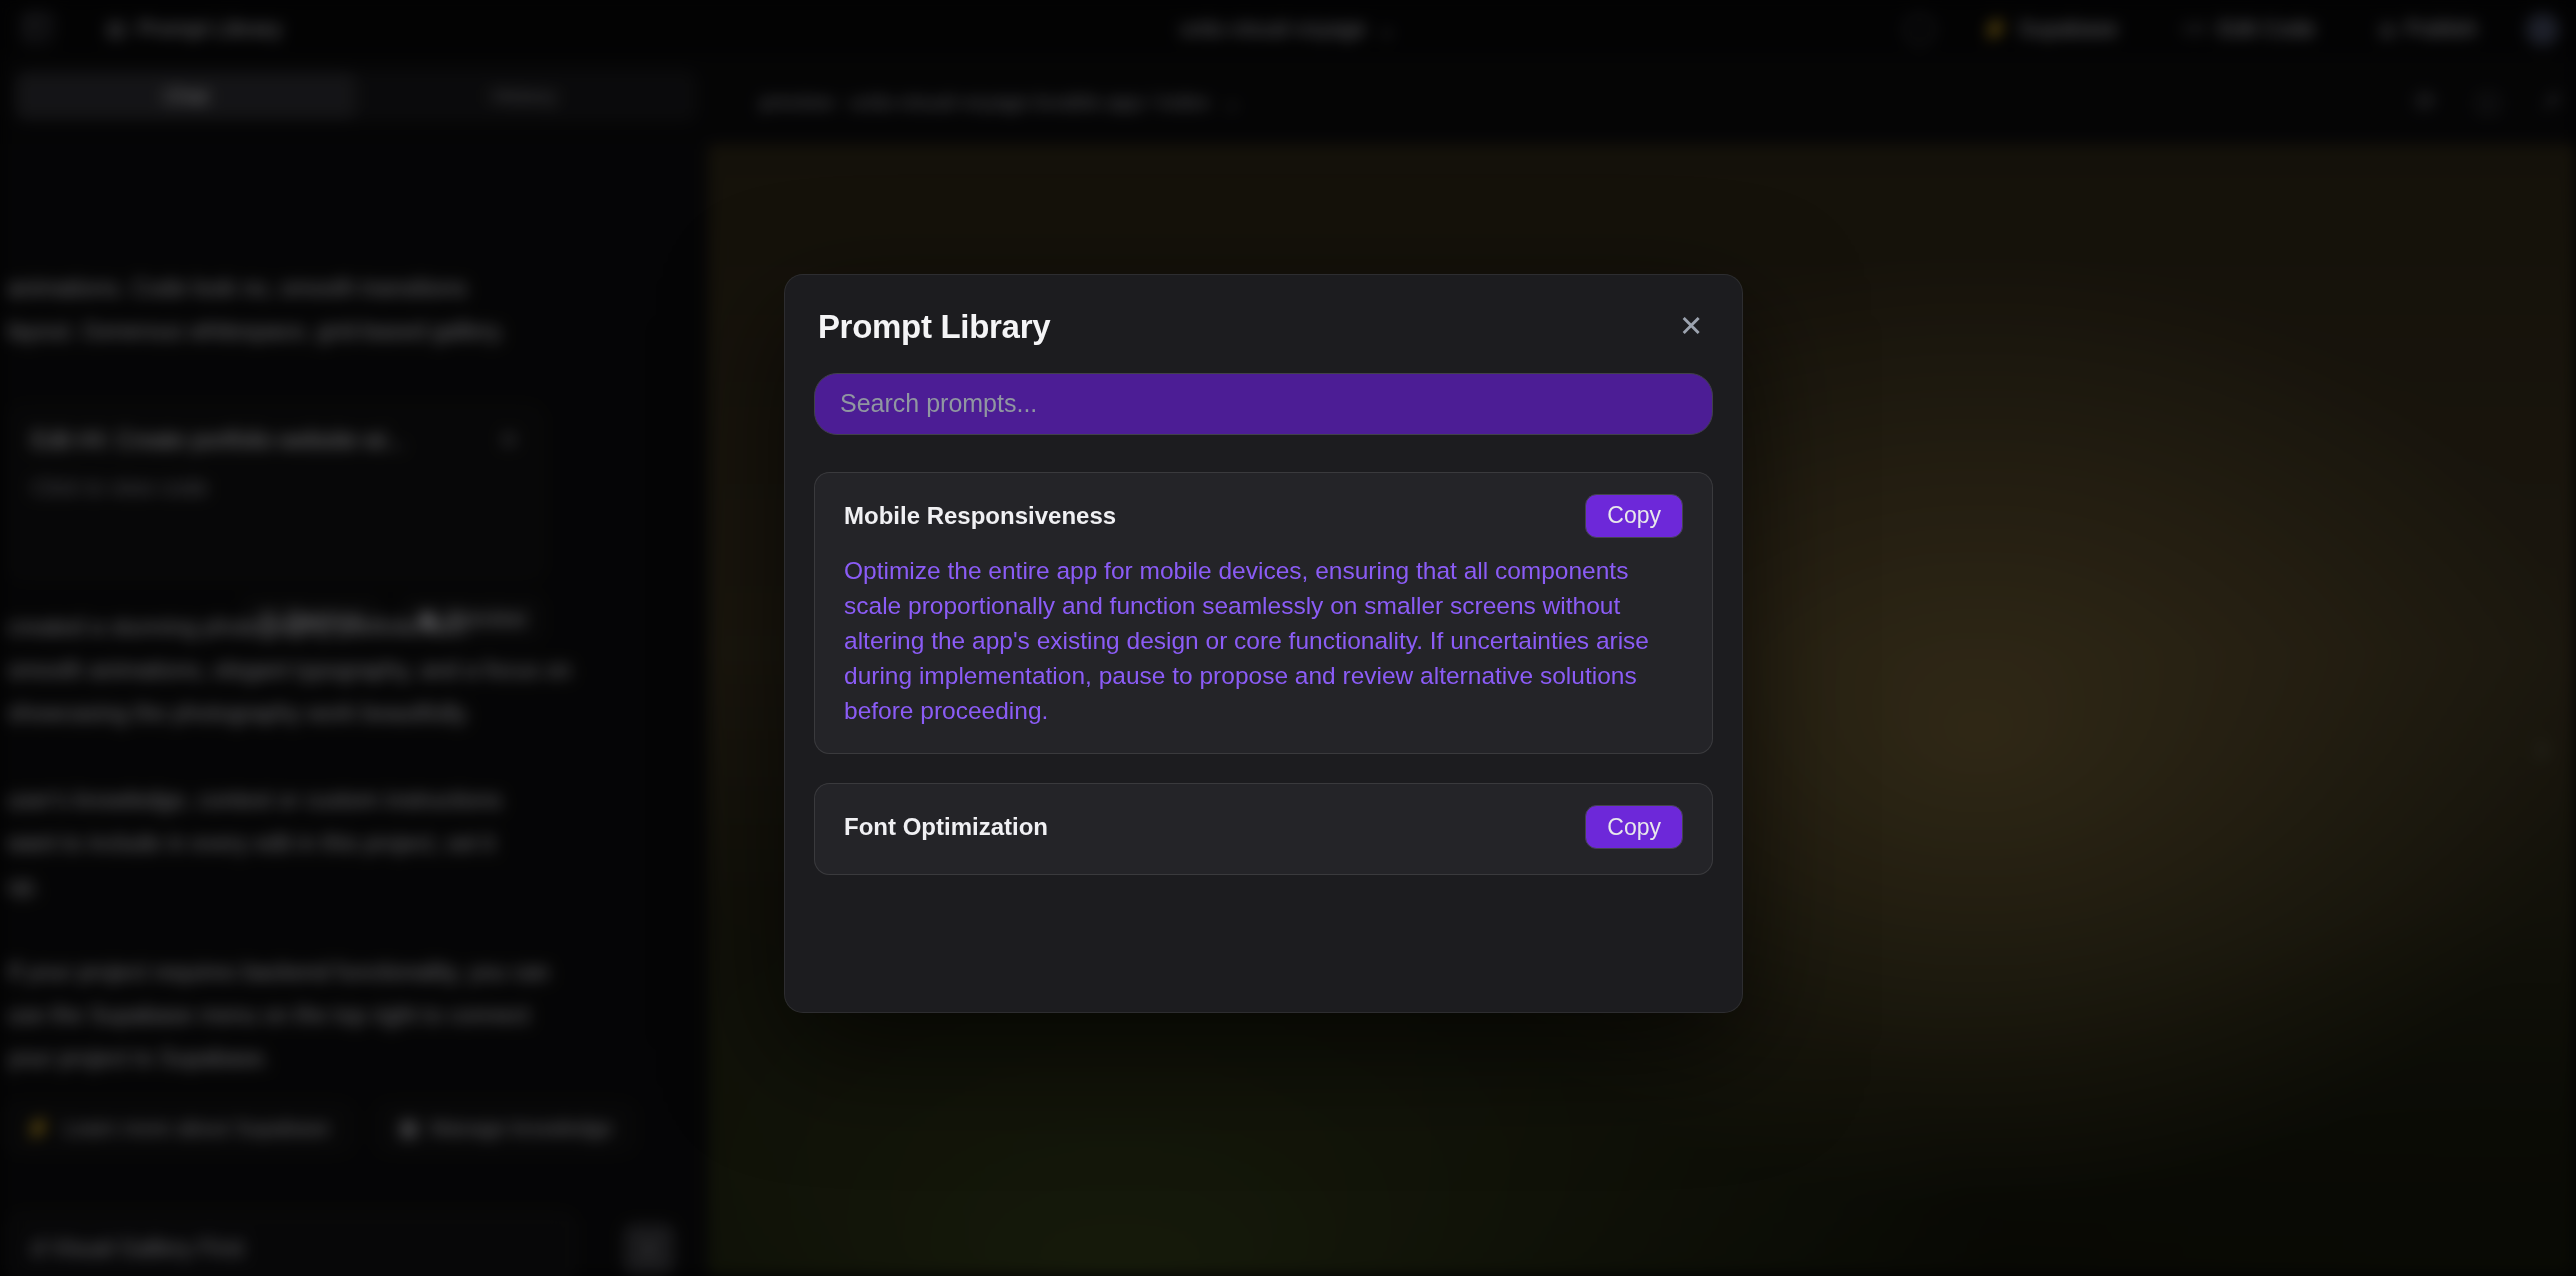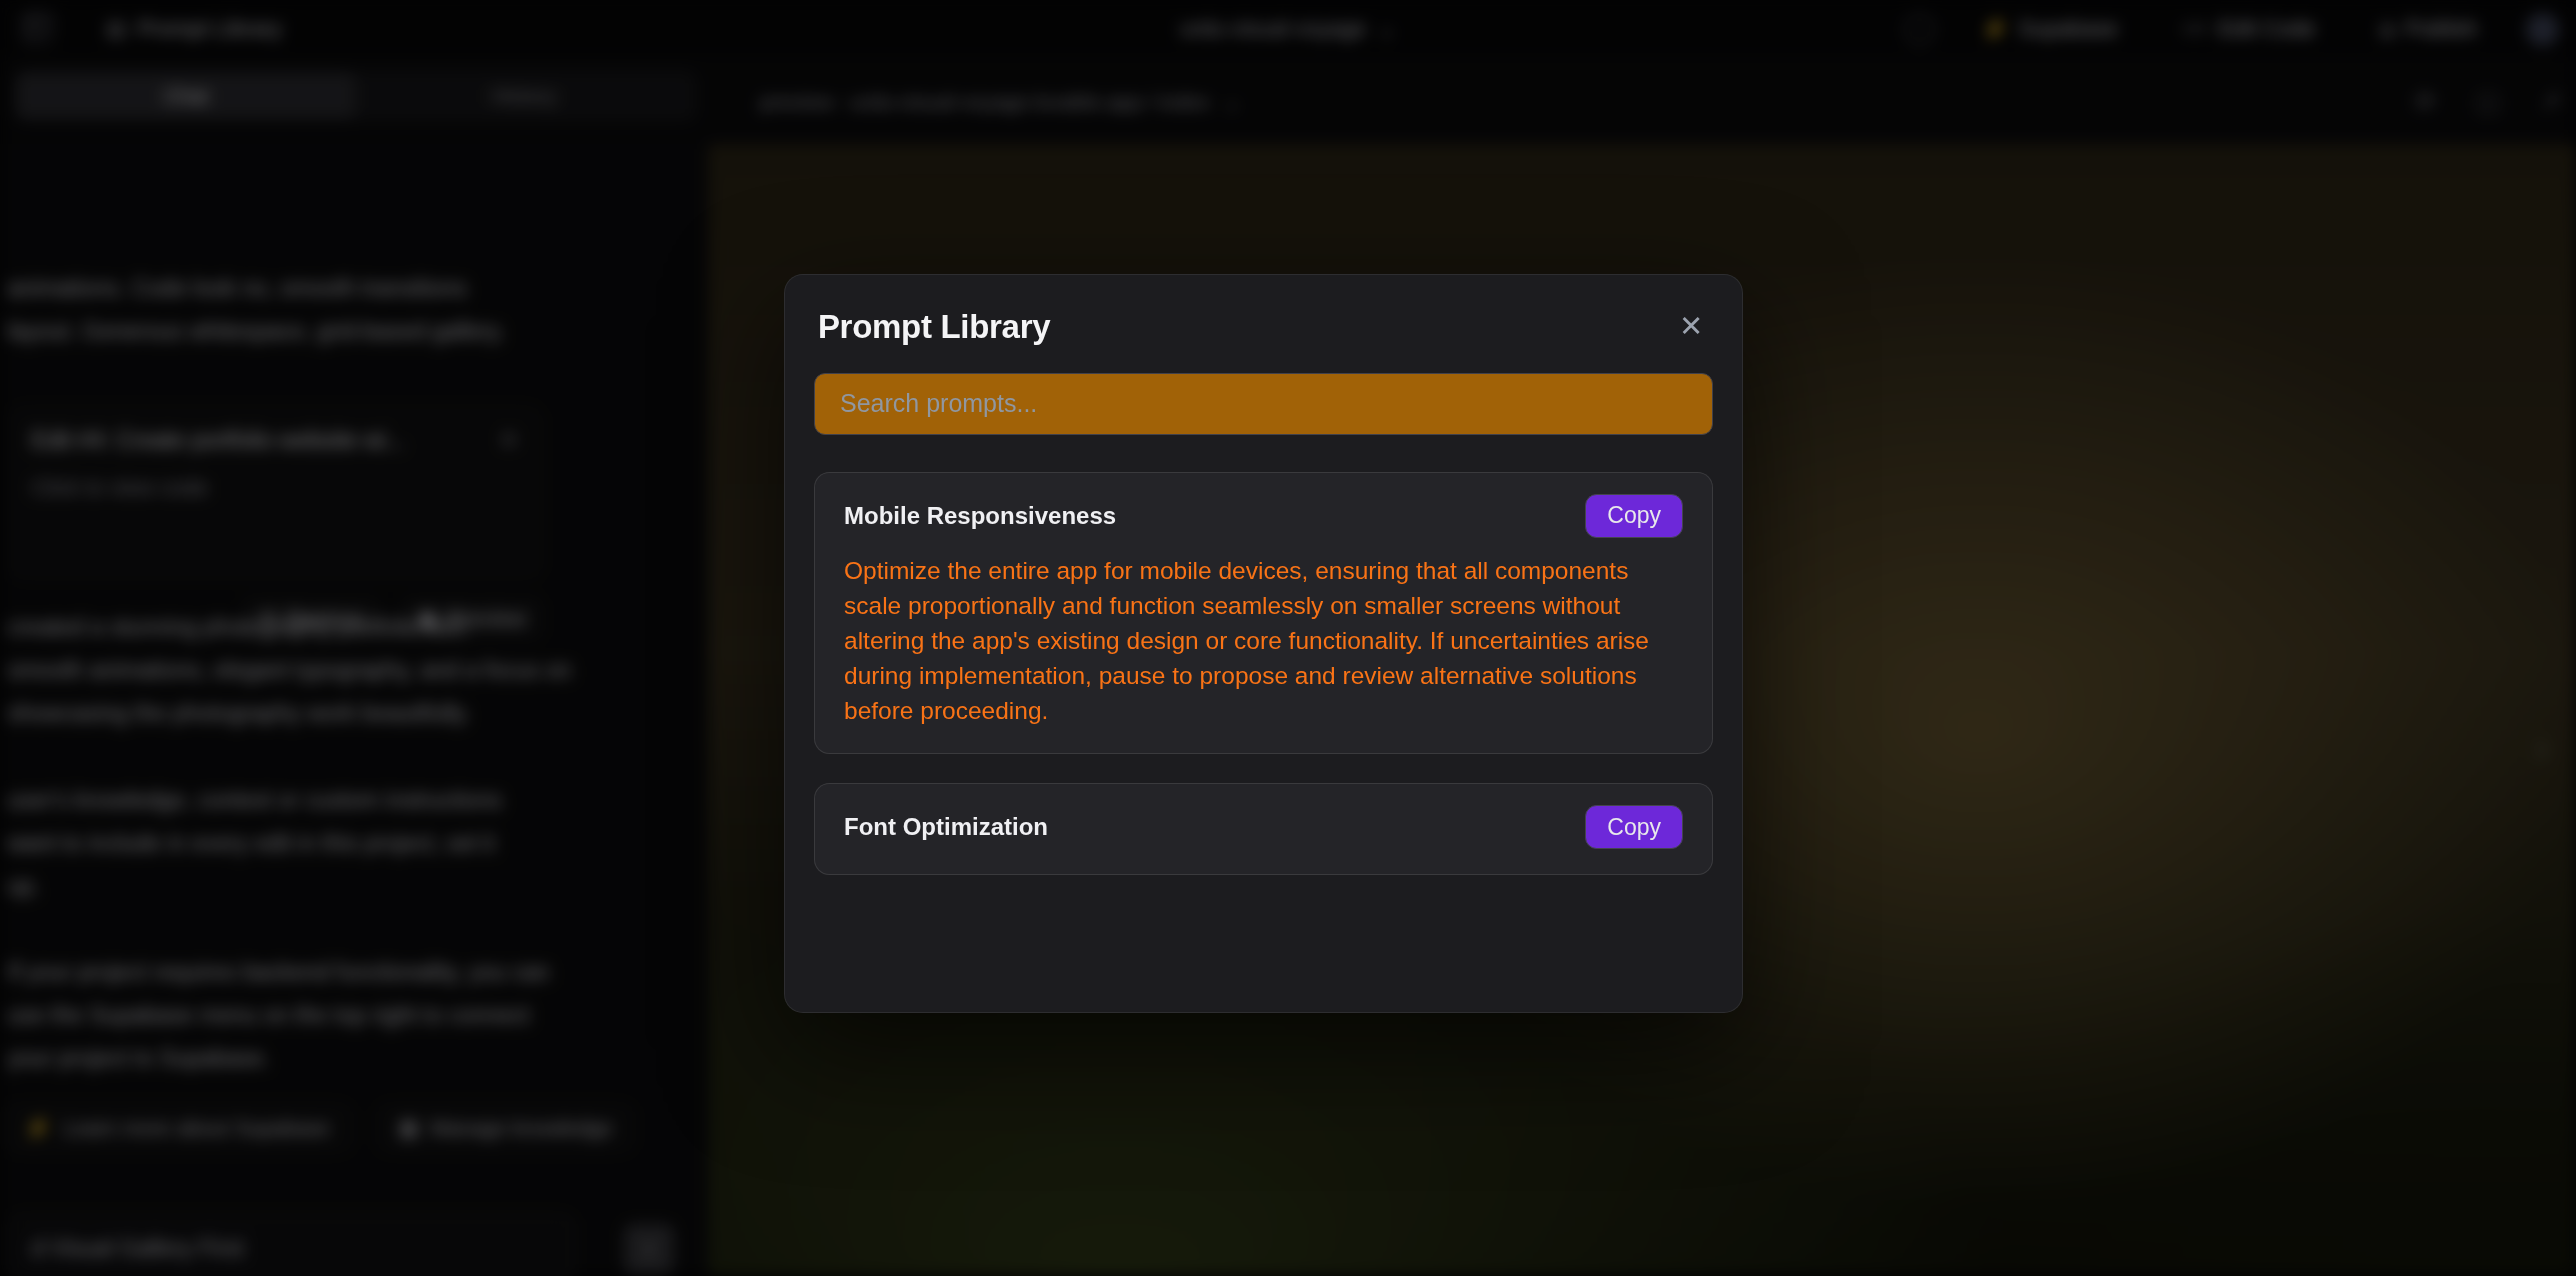--- a/index.html
+++ b/index.html
@@ -82,34 +82,34 @@
 
   
   .overlay { position:absolute; inset:0; background:rgba(0,0,0,0.48); }
 
   .modal { position:absolute; left:784px; top:274px; width:959px; height:739px;
            background:#1c1c1f; border:1px solid rgba(255,255,255,0.08); border-radius:19px;
            box-shadow:0 39px 116px rgba(0,0,0,0.65); overflow:hidden; padding:29px; }
   .modal-header { display:flex; align-items:center; justify-content:space-between; padding:3.9px 1.9px 0 3.9px; }
   .modal-title { color:#f4f4f6; font-size:33px; font-weight:700; letter-spacing:-0.3px; }
   .modal-close { color:#9ca3af; font-size:29px; line-height:29px; cursor:pointer; padding:3.9px 7.7px; }
-  .search-box { margin-top:27px; height:62px; width:100%; background:#a16207;
-                border:1px solid #41414a; border-radius:11px; padding:0 25px;
+  .search-box { margin-top:27px; height:62px; width:100%; background:#4c1d95;
+                border:1px solid #41414a; border-radius:23px; padding:0 25px;
                 color:#d7d7dc; font-size:25px; outline:none;
                 font-family:"Liberation Sans", sans-serif; }
   .search-box::placeholder { color:#9097a1; }
   .prompt-card { margin-top:29px; border:1px solid rgba(255,255,255,0.10); border-radius:15.4px;
                  background:#242428; padding:21px 29px 25px 29px; }
   .prompt-card.first { margin-top:37px; }
   .pc-head { display:flex; align-items:center; justify-content:space-between; }
   .pc-title { color:#f0f0f3; font-size:24px; font-weight:700; }
   .copy-btn { height:44px; padding:0 21px; border:1px solid #45454e; border-radius:11.6px;
               background:#6d28d9; color:#e8e8eb; font-size:23px; display:flex; align-items:center;
               cursor:pointer; font-family:"Liberation Sans", sans-serif; }
-  .pc-desc { margin-top:15.4px; color:#f97316; font-size:24.5px; line-height:35px; }
+  .pc-desc { margin-top:15.4px; color:#8b5cf6; font-size:24.5px; line-height:35px; }
 </style>
 </head>
 <body>
 
 <div class="app">
 
   <header class="topbar">
     <div class="logo"></div>
     <div class="menu-item">
       <span class="ic">▤</span>

